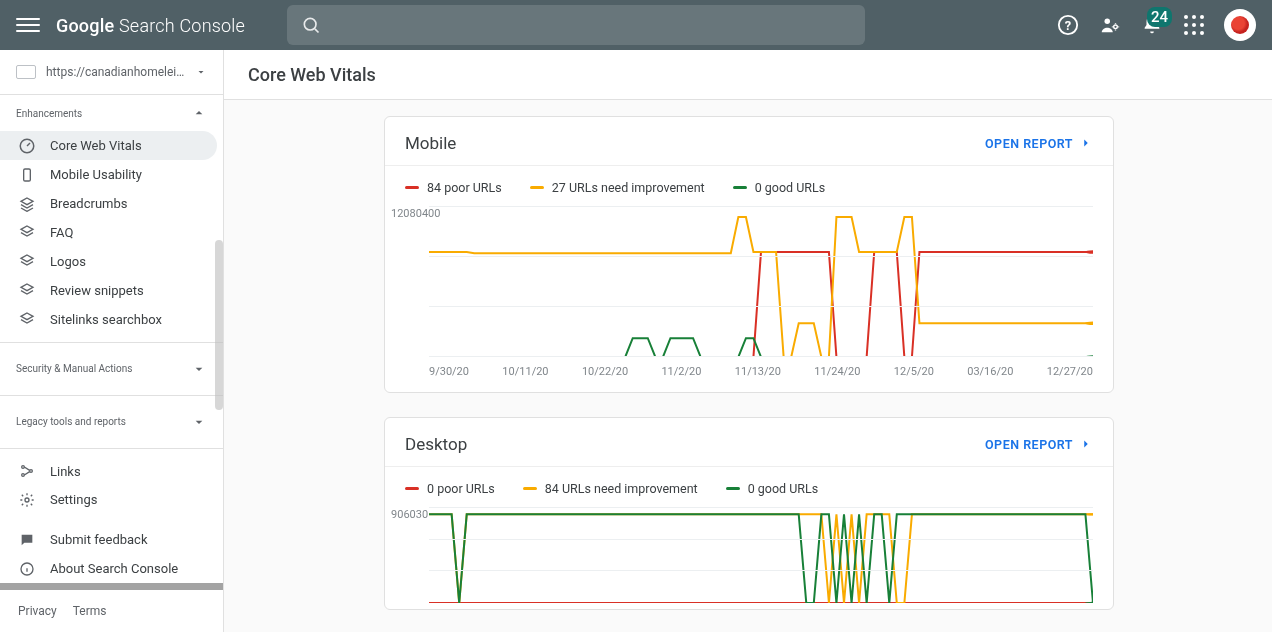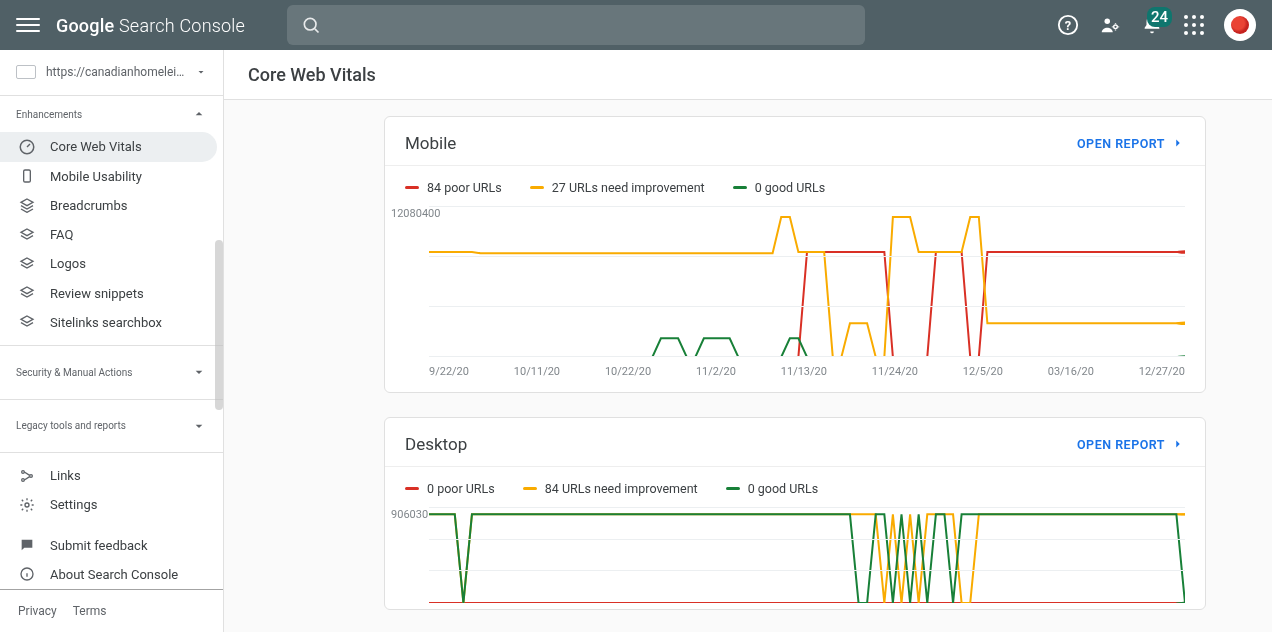--- a/index.html
+++ b/index.html
@@ -64,39 +64,39 @@
       height: 32px; cursor: pointer; color: #3c4043;
     }
     .nav-item.selected {
       background: #eceff1; border-top-right-radius: 16px; border-bottom-right-radius: 16px;
       margin-right: 6px;
     }
     .nav-ico { width: 18px; height: 18px; color: #5f6368; display: flex; align-items: center; justify-content: center; flex-shrink: 0; }
     .divider { height: 1px; background: #e0e0e0; margin: 8px 0; }
     .footer-links {
       padding: 14px 18px; display: flex; gap: 16px; font-size: 12px; color: #5f6368;
-      border-top: 1px solid #a3a3a3; margin-top: auto;
+      border-top: 7px solid #a3a3a3; margin-top: auto;
     }
     .sidebar-scroll {
       position: absolute; right: 0; top: 190px; width: 8px; height: 170px;
       background: #bdbdbd; border-radius: 4px; opacity: .6;
     }
 
     
     .main { flex: 1; background: #fff; display: flex; flex-direction: column; overflow: hidden; }
     .page-title-bar {
       height: 50px; display: flex; align-items: center; padding: 0 24px;
       font-size: 18px; font-weight: 500; color: #3c4043; border-bottom: 1px solid #e0e0e0;
     }
     .content { flex: 1; background: #fafafa; padding: 16px 32px 0 40px; overflow: auto; }
 
     
     .card {
       background: #fff; border: 1px solid #e0e0e0; border-radius: 6px;
-      margin: 0 0 24px 120px; width: 822px; 
+      margin: 0 0 24px 120px; width: 730px; 
     }
     .card-head {
       display: flex; align-items: center; justify-content: space-between;
       padding: 16px 20px 12px; border-bottom: 1px solid #eee;
     }
     .card-title { font-size: 17px; font-weight: 400; color: #3c4043; }
     .open-report {
       color: #1a73e8; font-size: 12.5px; font-weight: 600; letter-spacing: .5px;
       display: flex; align-items: center; gap: 6px; cursor: pointer;
     }
@@ -369,21 +369,21 @@
                 <circle cx="100" cy="77.50" r="1.2" fill="#f9ab00" class="end-dot"></circle>
                 <polyline points="0.00,100.00 1.14,100.00 2.27,100.00 3.41,100.00 4.55,100.00 5.68,100.00 6.82,100.00 7.95,100.00 9.09,100.00 10.23,100.00 11.36,100.00 12.50,100.00 13.64,100.00 14.77,100.00 15.91,100.00 17.05,100.00 18.18,100.00 19.32,100.00 20.45,100.00 21.59,100.00 22.73,100.00 23.86,100.00 25.00,100.00 26.14,100.00 27.27,100.00 28.41,100.00 29.55,100.00 30.68,87.50 31.82,87.50 32.95,87.50 34.09,100.00 35.23,100.00 36.36,87.50 37.50,87.50 38.64,87.50 39.77,87.50 40.91,100.00 42.05,100.00 43.18,100.00 44.32,100.00 45.45,100.00 46.59,100.00 47.73,87.50 48.86,87.50 50.00,100.00 51.14,100.00 52.27,100.00 53.41,100.00 54.55,100.00 55.68,100.00 56.82,100.00 57.95,100.00 59.09,100.00 60.23,100.00 61.36,100.00 62.50,100.00 63.64,100.00 64.77,100.00 65.91,100.00 67.05,100.00 68.18,100.00 69.32,100.00 70.45,100.00 71.59,100.00 72.73,100.00 73.86,100.00 75.00,100.00 76.14,100.00 77.27,100.00 78.41,100.00 79.55,100.00 80.68,100.00 81.82,100.00 82.95,100.00 84.09,100.00 85.23,100.00 86.36,100.00 87.50,100.00 88.64,100.00 89.77,100.00 90.91,100.00 92.05,100.00 93.18,100.00 94.32,100.00 95.45,100.00 96.59,100.00 97.73,100.00 98.86,100.00 100.00,100.00" stroke="#188038"></polyline>
                 <circle cx="100" cy="100.00" r="1.2" fill="#188038" class="end-dot"></circle>
               </svg>
               <div class="grid-line" style="bottom: 0%;"></div>
               <div class="grid-line" style="bottom: 33.3333%;"></div>
               <div class="grid-line" style="bottom: 66.6667%;"></div>
               <div class="grid-line" style="bottom: 100%;"></div>
             </div>
           <div class="x-axis">
-              <span class="x-tick">9/22/20</span>
+              <span class="x-tick">9/30/20</span>
               <span class="x-tick">10/11/20</span>
               <span class="x-tick">10/22/20</span>
               <span class="x-tick">11/2/20</span>
               <span class="x-tick">11/13/20</span>
               <span class="x-tick">11/24/20</span>
               <span class="x-tick">12/5/20</span>
               <span class="x-tick">03/16/20</span>
               <span class="x-tick">12/27/20</span>
             </div>
         </div>

